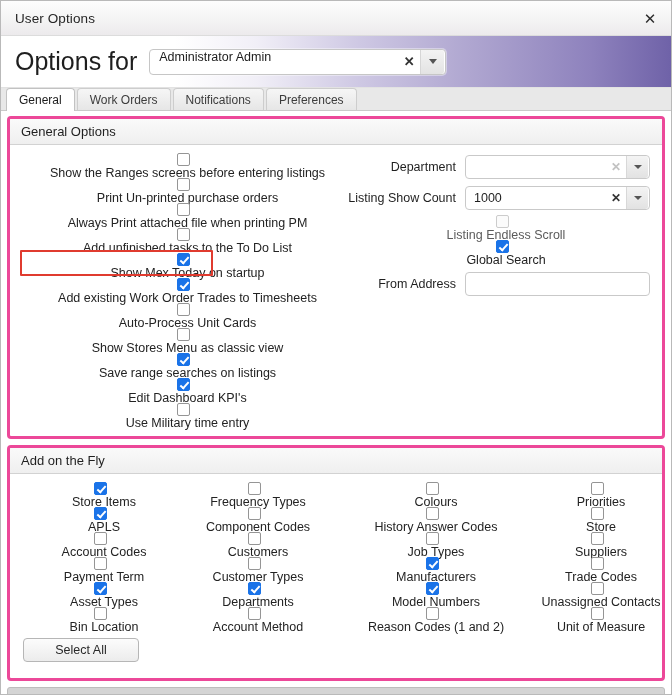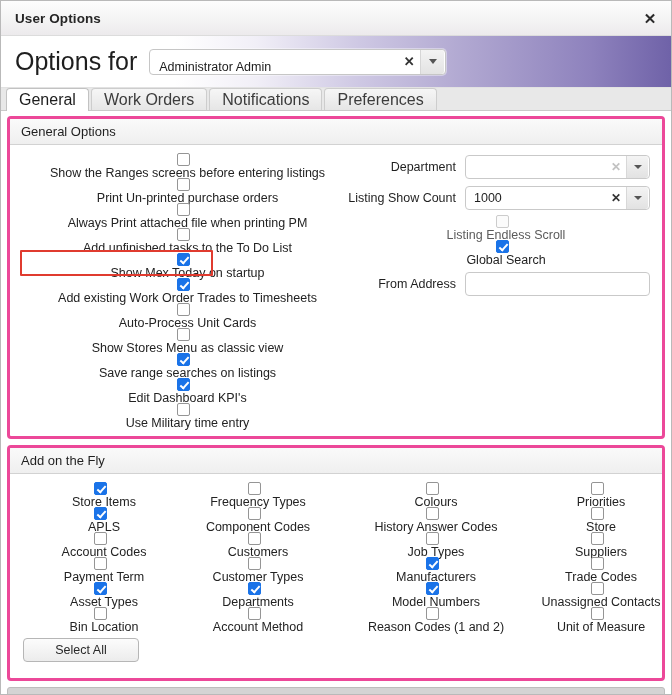--- a/index.html
+++ b/index.html
@@ -19,21 +19,20 @@
   }
 
   
   .titlebar {
     position: relative;
     height: 35px;
     background: linear-gradient(to bottom, #fdfdfd 0%, #f4f4f4 55%, #eceaec 100%);
     border-bottom: 1px solid #dcdcdc;
     display: flex;
     align-items: center;
-    font-weight: bold;
   }
   .titlebar-text {
     font-size: 13.5px;
     color: #262626;
     padding-left: 14px;
     letter-spacing: .1px;
   }
   .win-close {
     position: absolute;
     right: 8px; top: 50%;
@@ -68,21 +67,21 @@
     white-space: nowrap;
     margin-right: 12px;
   }
   .user-combo {
     position: relative;
     width: 297px; height: 26px;
     background: #ffffff;
     border: 1px solid #c6c6c6;
     border-radius: 4px;
     display: flex;
-    align-items: flex-end;
+    align-items: flex-start;
     box-shadow: 0 0 0 1px rgba(255,255,255,.4);
   }
   .user-combo .val {
     flex: 1;
     font-size: 12.5px;
     color: #202020;
     padding-left: 9px;
     white-space: nowrap; overflow: hidden;
   }
   .combo-clear {
@@ -114,21 +113,21 @@
     background: #e8e8e8;
     border-bottom: 1px solid #c9c9c9;
     display: flex;
     align-items: flex-end;
     padding-left: 5px;
     position: relative;
   }
   .tab {
     height: 22px;
     padding: 0 12px;
-    font-size: 16px;
+    font-size: 12px;
     color: #3c3c3c;
     display: flex; align-items: center;
     background: linear-gradient(to bottom,#f6f6f6,#e6e6e6);
     border: 1px solid #cdcdcd;
     border-bottom: none;
     border-radius: 4px 4px 0 0;
     margin-right: 2px;
     cursor: pointer;
     white-space: nowrap;
   }

